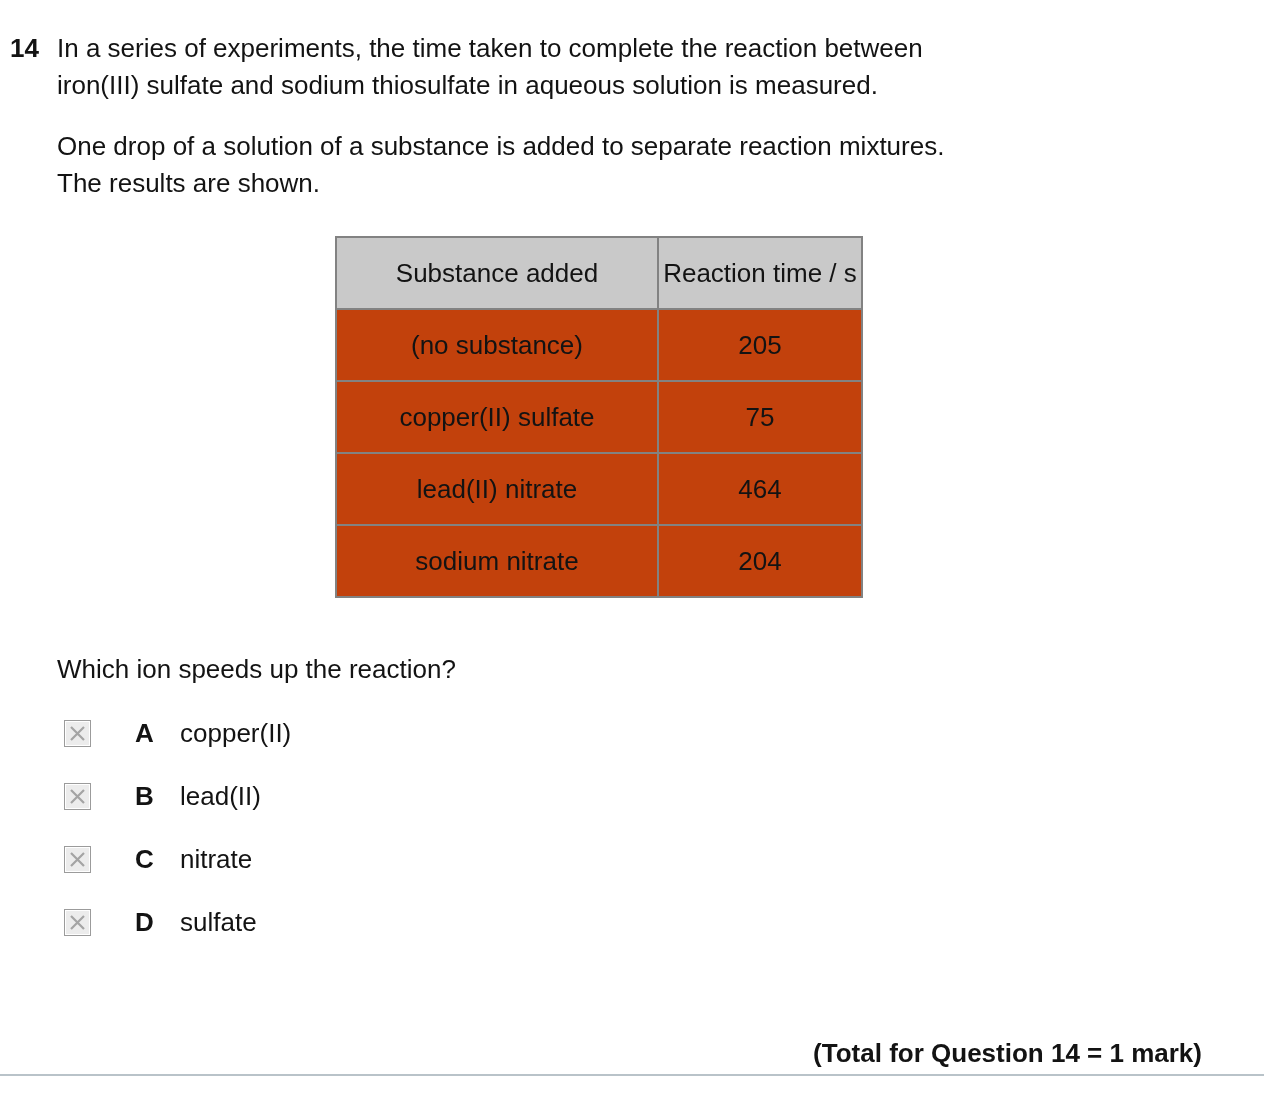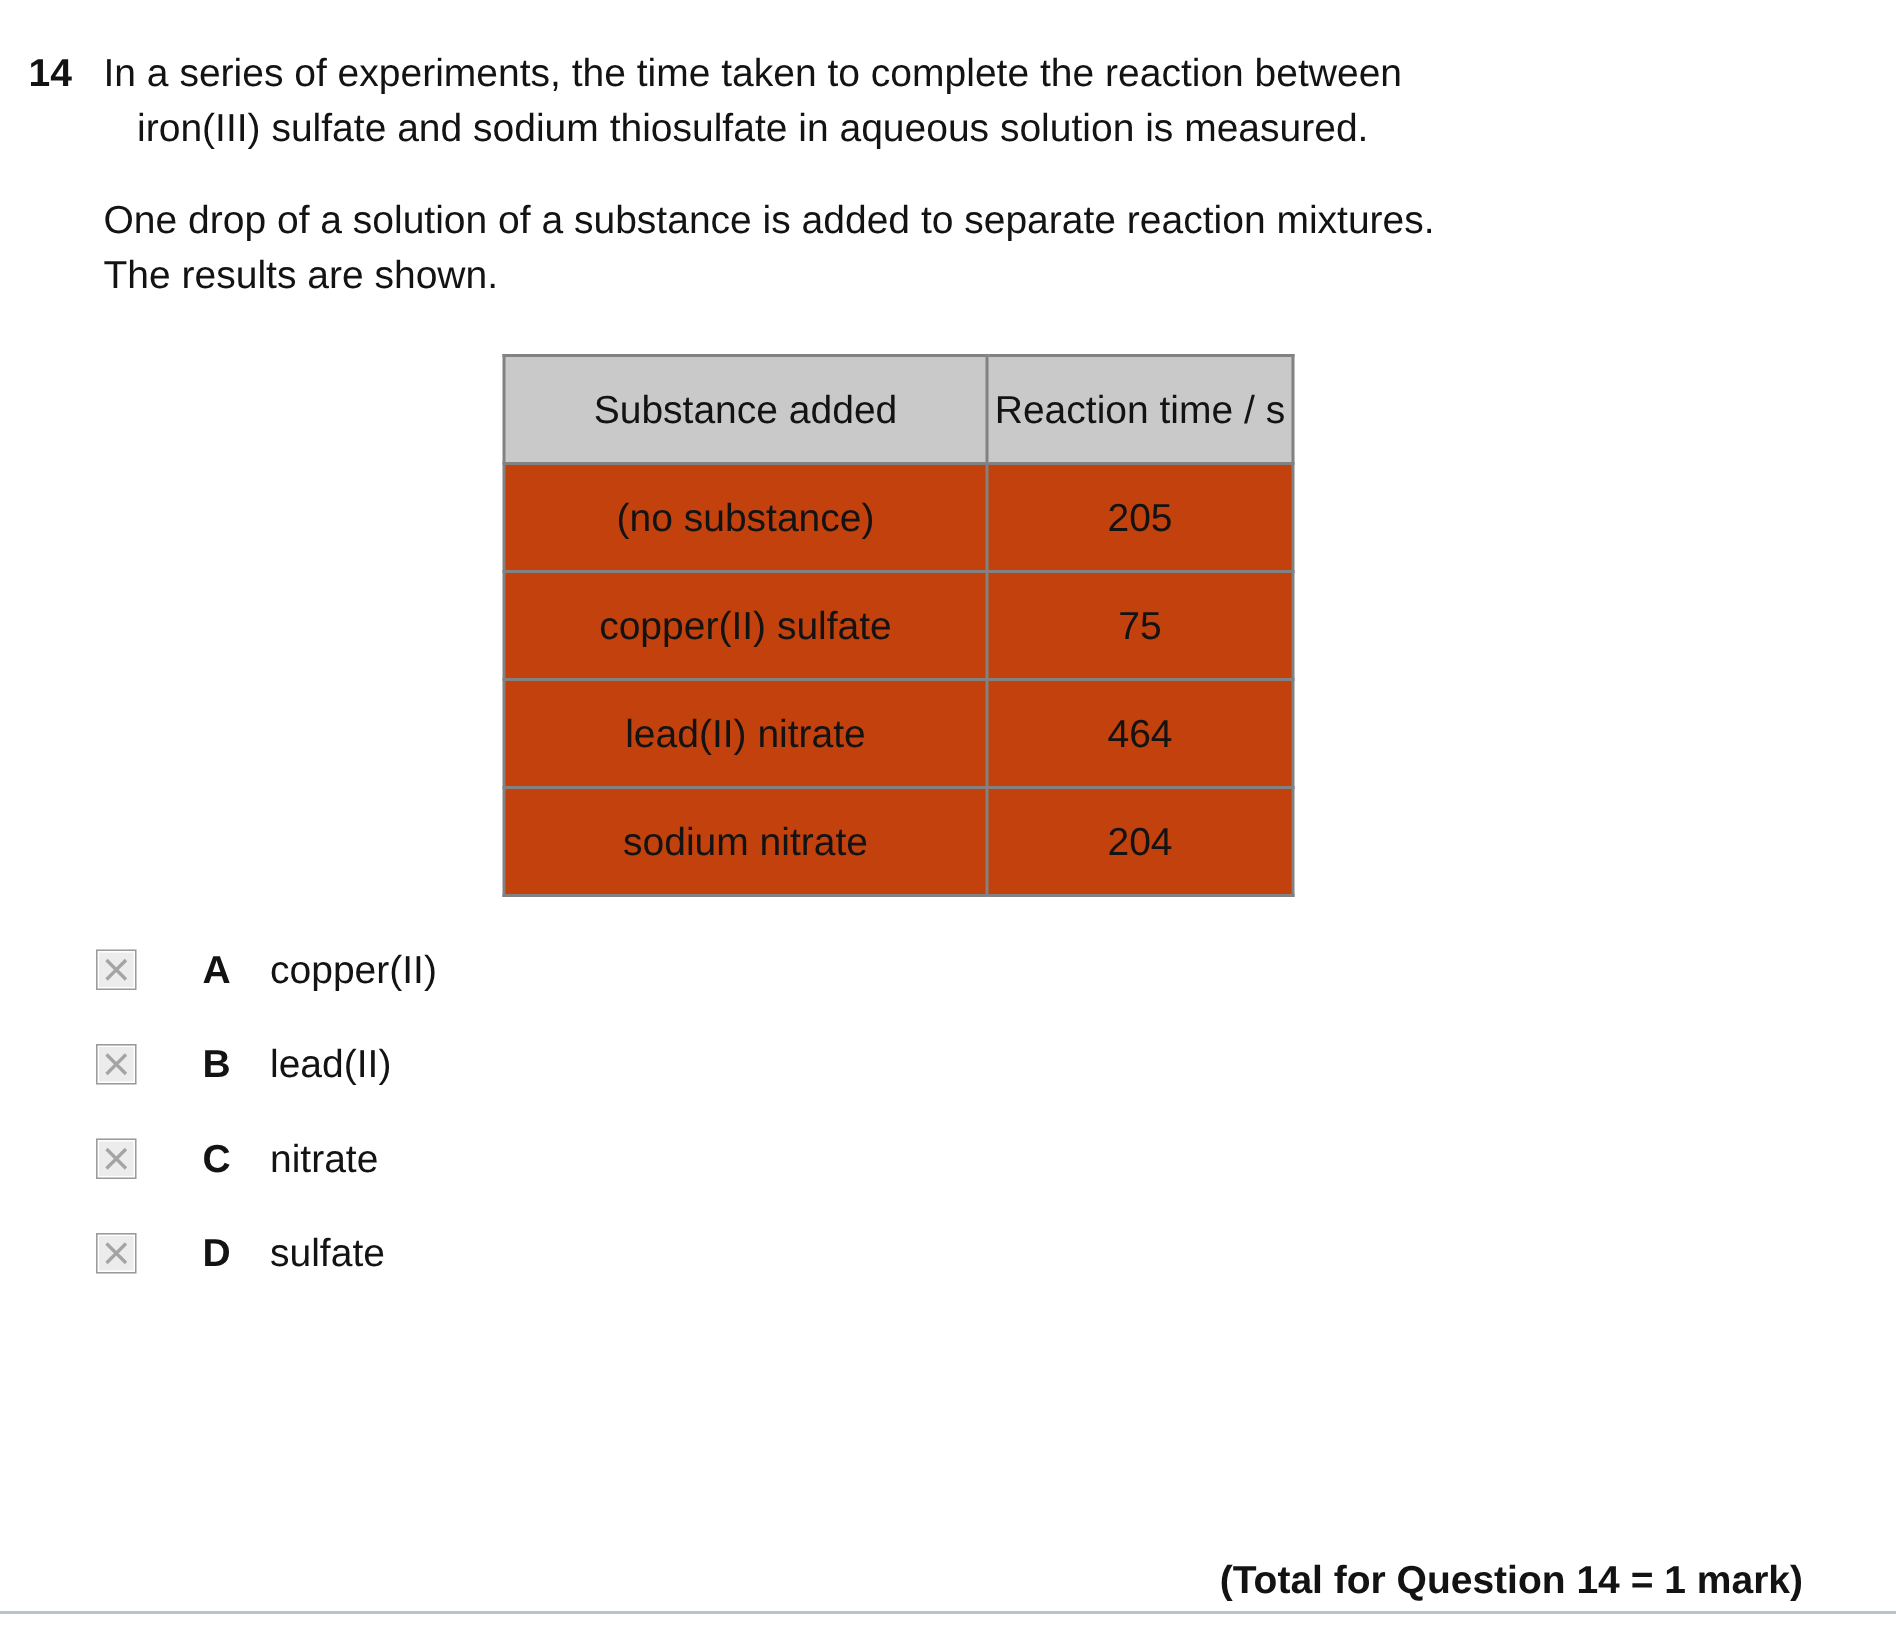--- a/index.html
+++ b/index.html
@@ -8,23 +8,23 @@
     width: 1264px;
     height: 1096px;
     position: relative;
     font-family: "Liberation Sans", sans-serif;
     color: #131313;
     font-size: 26px;
     overflow: hidden;
   }
   .page { position: relative; width: 1264px; height: 1096px; }
 
-  .question-head { display: flex; padding: 30px 0 0 10px; text-align: center; }
+  .question-head { display: flex; padding: 30px 0 0 10px; }
   .qnum { width: 47px; font-weight: 700; line-height: 37px; }
-  .qtext div, .para div { line-height: 37px; margin-left: 12px; }
+  .qtext div, .para div { line-height: 37px; }
 
   .para { margin: 24px 0 0 57px; }
 
   table.results-table {
     margin: 34px 0 0 335px;
     width: 528px;
     border-collapse: collapse;
     table-layout: fixed;
   }
   table.results-table th, table.results-table td {
@@ -119,20 +119,21 @@
         <td>lead(II) nitrate</td>
         <td>464</td>
       </tr>
       <tr>
         <td>sodium nitrate</td>
         <td>204</td>
       </tr>
     </tbody>
   </table>
 
+  <div class="prompt">Which ion speeds up the reaction?</div>
 
   <div class="options">
 
     <div class="option">
       <span class="checkbox">
         <svg width="19" height="19" viewBox="0 0 19 19">
           <path d="M3 3 L16 16 M16 3 L3 16" stroke="#a4a4a4" stroke-width="2.2" fill="none"></path>
         </svg>
       </span>
       <span class="letter">A</span>

